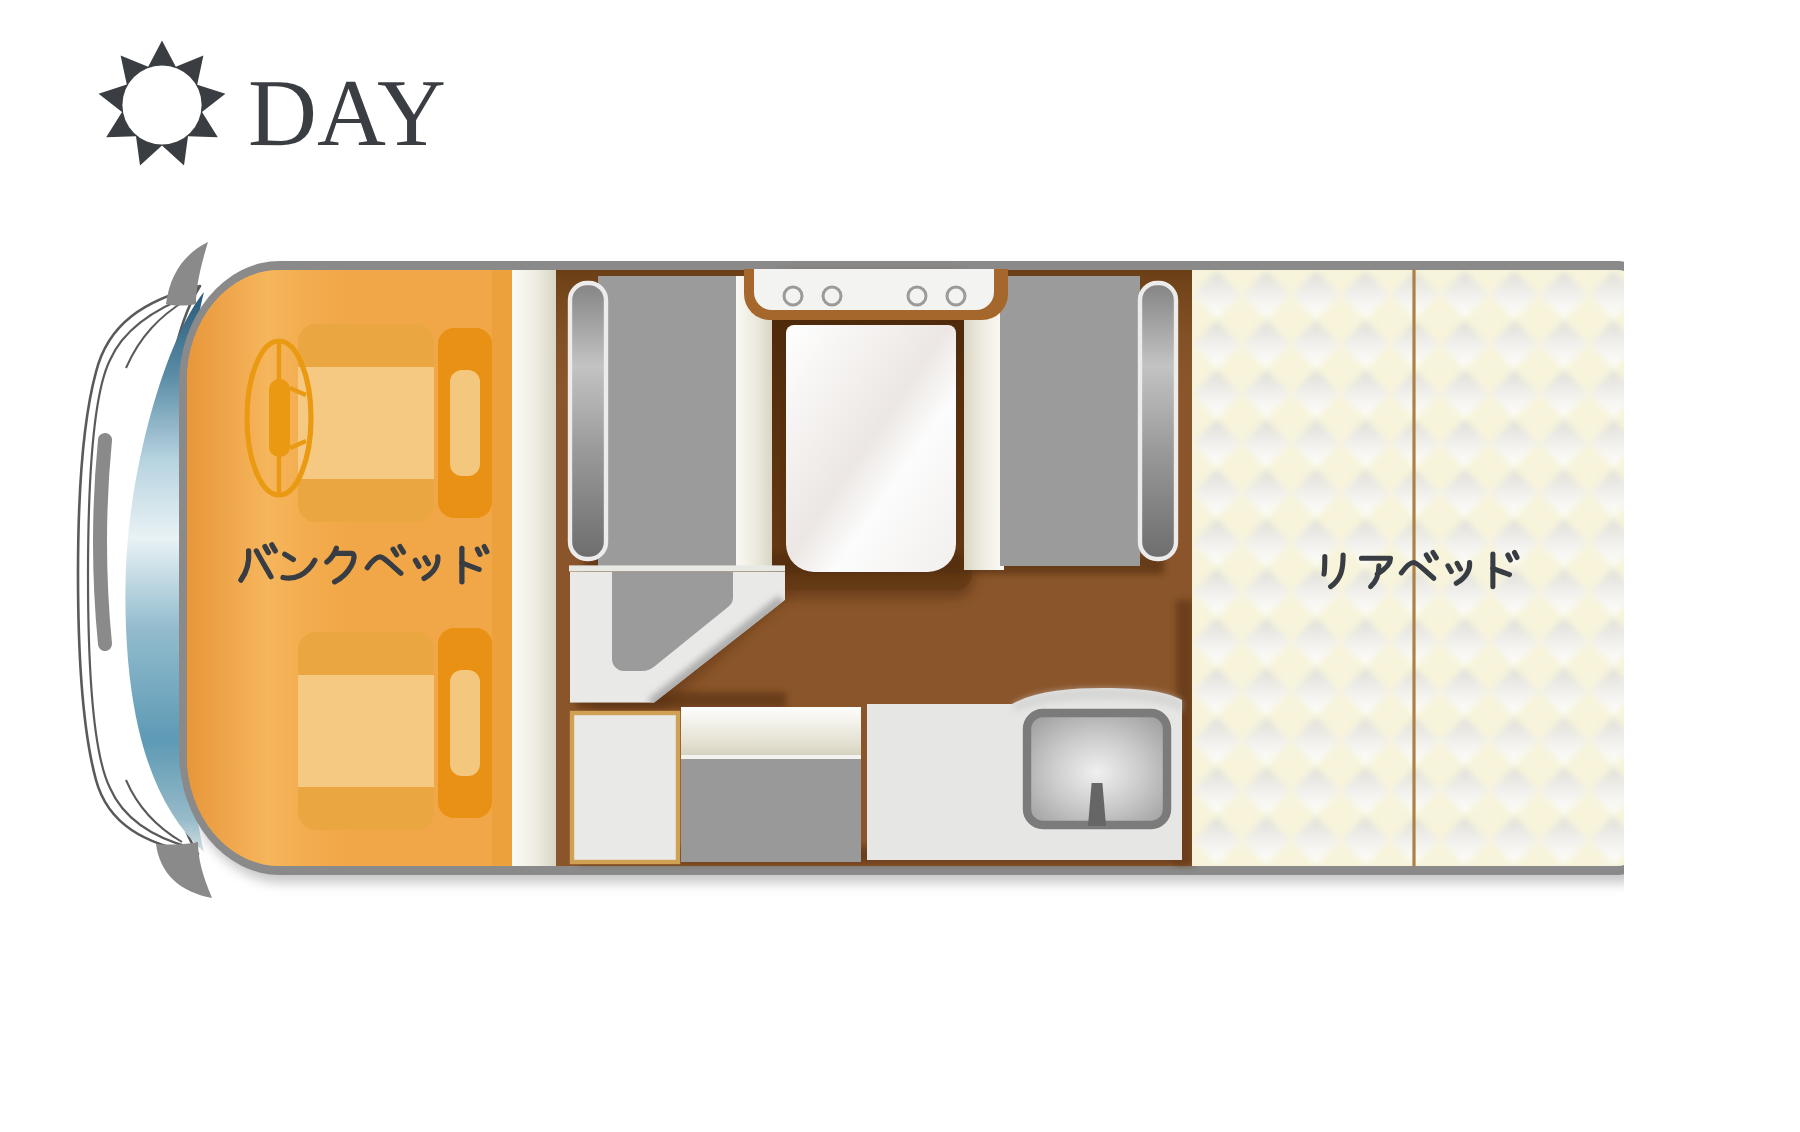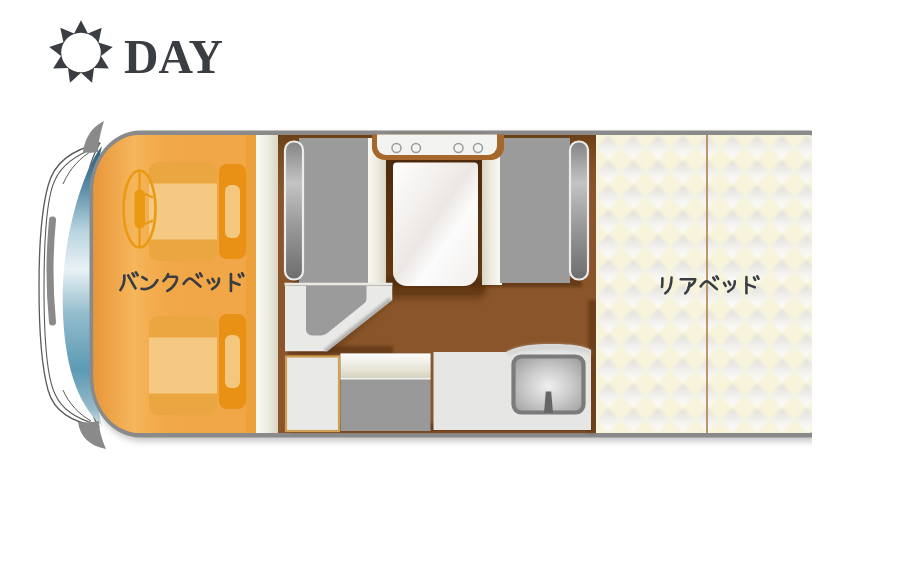--- a/index.html
+++ b/index.html
@@ -1,16 +1,16 @@
 <!DOCTYPE html>
 <html><head>
 <meta charset="utf-8">
 <style>
 html,body{margin:0;padding:0;background:#ffffff;}
-#stage{width:812px;height:566px;position:relative;overflow:hidden;background:#bef264;font-weight:bold;}
+#stage{width:812px;height:566px;position:relative;overflow:hidden;background:#bef264;}
 </style>
 </head>
 <body>
 <div id="stage">
 <svg width="900" height="566" viewBox="0 0 900 566" xmlns="http://www.w3.org/2000/svg" font-family="Liberation Sans, sans-serif">
 <defs>
   <linearGradient id="windshield" x1="0" y1="0" x2="0" y2="1">
     <stop offset="0" stop-color="#28597a"></stop>
     <stop offset="0.15" stop-color="#5b8da6"></stop>
     <stop offset="0.3" stop-color="#b7d3e0"></stop>

